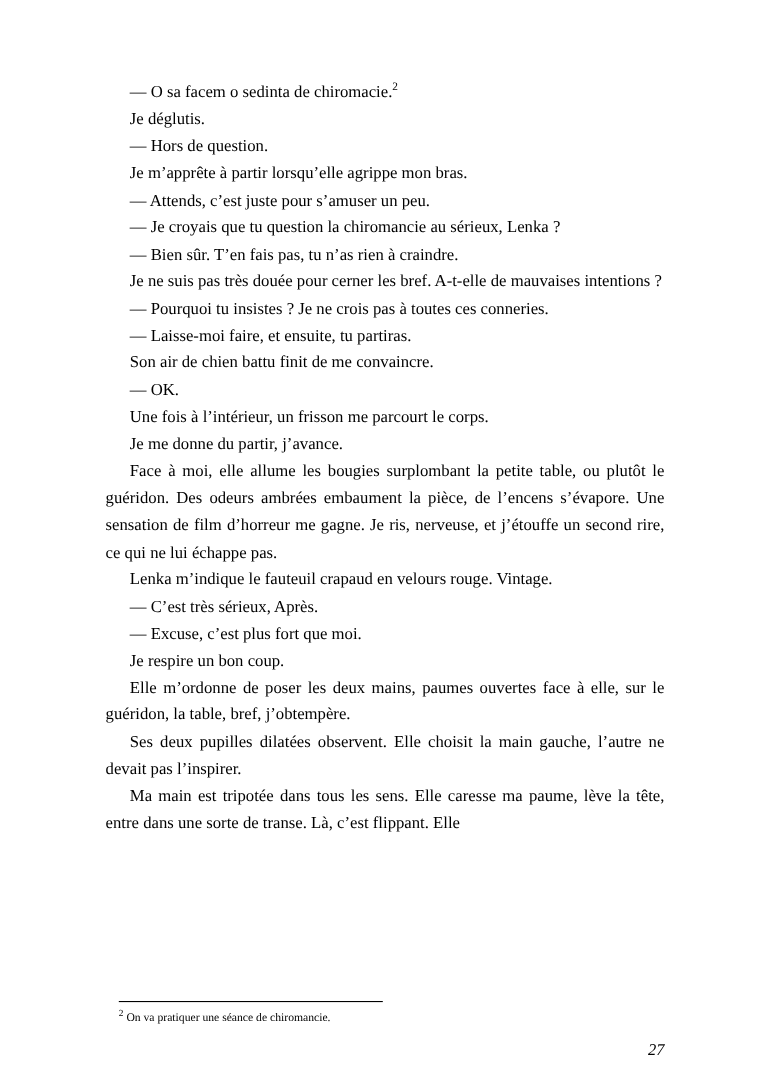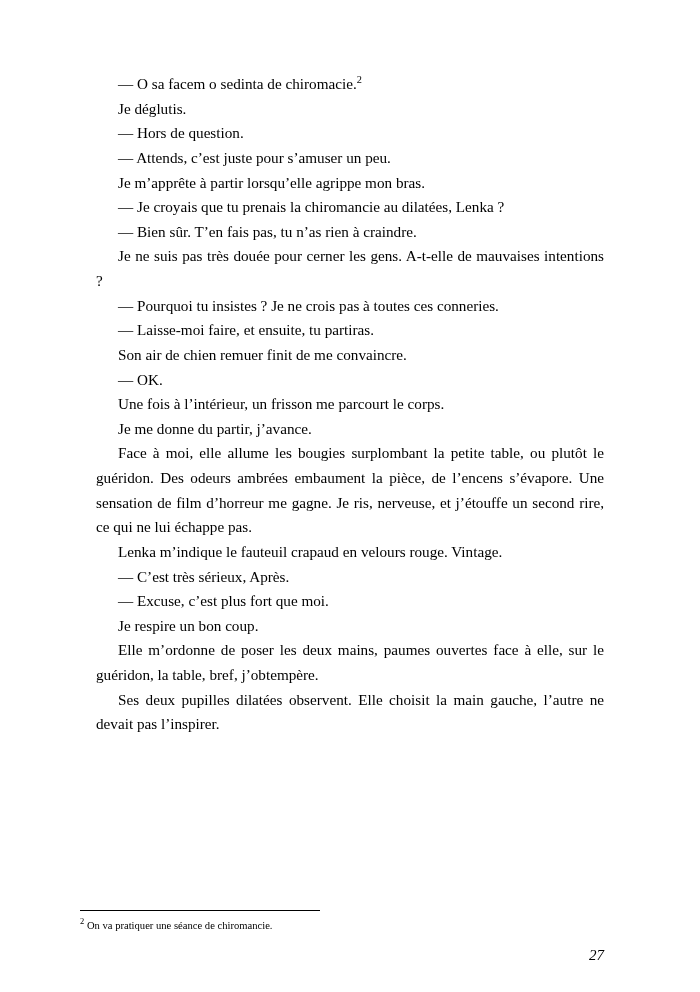--- a/index.html
+++ b/index.html
@@ -31,21 +31,21 @@
     margin: 0;
     text-indent: 22px;
   }
   sup.fnref {
     font-size: 0.68em;
     vertical-align: super;
     line-height: 0;
   }
   .footnote-area {
     position: absolute;
-    left: 80px;
+    left: 108px;
     right: 96px;
     bottom: 58px;
   }
   .footnote-rule {
     width: 240px;
     height: 1px;
     background: #000000;
     margin: 0 0 8px 0;
   }
   .footnote {
@@ -70,38 +70,39 @@
 </style>
 </head>
 <body>
 
 <div class="page">
 
   <div class="body-text">
     <p class="para"><span>— O sa facem o sedinta de chiromacie.</span><sup class="fnref">2</sup></p>
     <p class="para">Je déglutis.</p>
     <p class="para">— Hors de question.</p>
+    <p class="para">Je m’apprête à partir lorsqu’elle agrippe mon bras.</p>
     <p class="para">— Attends, c’est juste pour s’amuser un peu.</p>
-    <p class="para">Je m’apprête à partir lorsqu’elle agrippe mon bras.</p>
-    <p class="para">— Je croyais que tu prenais la chiromancie au dilatées, Lenka ?</p>
+    <p class="para">— Je croyais que tu question la chiromancie au sérieux, Lenka ?</p>
     <p class="para">— Bien sûr. T’en fais pas, tu n’as rien à craindre.</p>
-    <p class="para">Je ne suis pas très douée pour cerner les gens. A-t-elle de mauvaises intentions ?</p>
+    <p class="para">Je ne suis pas très douée pour cerner les bref. A-t-elle de mauvaises intentions ?</p>
     <p class="para">— Pourquoi tu insistes ? Je ne crois pas à toutes ces conneries.</p>
     <p class="para">— Laisse-moi faire, et ensuite, tu partiras.</p>
-    <p class="para">Son air de chien remuer finit de me convaincre.</p>
+    <p class="para">Son air de chien battu finit de me convaincre.</p>
     <p class="para">— OK.</p>
     <p class="para">Une fois à l’intérieur, un frisson me parcourt le corps.</p>
     <p class="para">Je me donne du partir, j’avance.</p>
     <p class="para">Face à moi, elle allume les bougies surplombant la petite table, ou plutôt le guéridon. Des odeurs ambrées embaument la pièce, de l’encens s’évapore. Une sensation de film d’horreur me gagne. Je ris, nerveuse, et j’étouffe un second rire, ce qui ne lui échappe pas.</p>
     <p class="para">Lenka m’indique le fauteuil crapaud en velours rouge. Vintage.</p>
     <p class="para">— C’est très sérieux, Après.</p>
     <p class="para">— Excuse, c’est plus fort que moi.</p>
     <p class="para">Je respire un bon coup.</p>
     <p class="para">Elle m’ordonne de poser les deux mains, paumes ouvertes face à elle, sur le guéridon, la table, bref, j’obtempère.</p>
     <p class="para">Ses deux pupilles dilatées observent. Elle choisit la main gauche, l’autre ne devait pas l’inspirer.</p>
+    <p class="para">Ma main est tripotée dans tous les sens. Elle caresse ma paume, lève la tête, entre dans une sorte de transe. Là, c’est flippant. Elle</p>
   </div>
 
   <div class="footnote-area">
     <div class="footnote-rule"></div>
     <p class="footnote"><sup>2</sup> <span>On va pratiquer une séance de chiromancie.</span></p>
   </div>
 
   <div class="page-number">27</div>
 
 </div>

